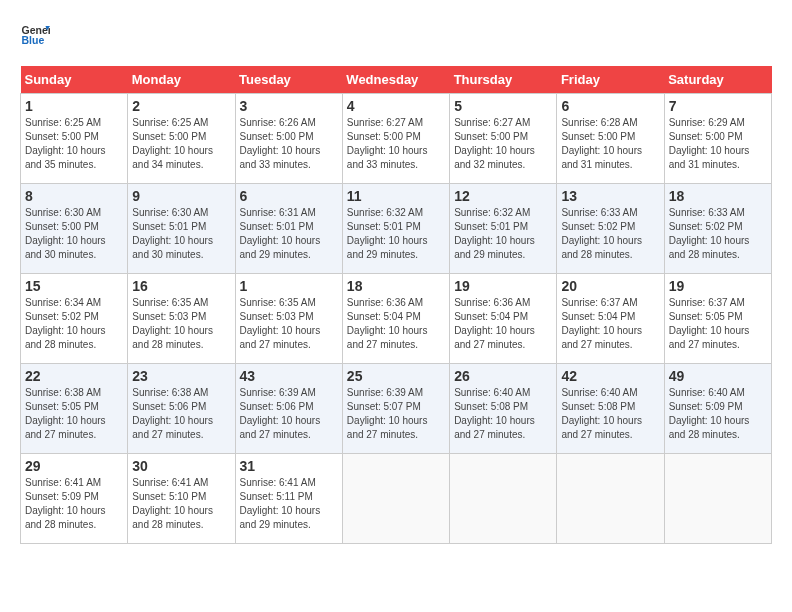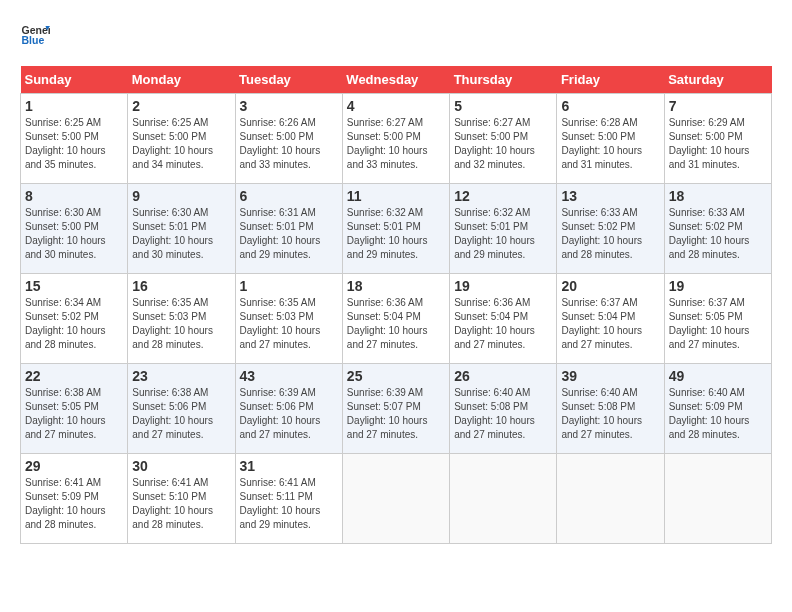--- a/index.html
+++ b/index.html
@@ -319,21 +319,21 @@
         </td>
         <td>
           <span class="day-number">26</span>
           <div class="day-info">
             Sunrise: 6:40 AM<br>
             Sunset: 5:08 PM<br>
             Daylight: 10 hours and 27 minutes.
           </div>
         </td>
         <td>
-          <span class="day-number">39</span>
+          <span class="day-number">42</span>
           <div class="day-info">
             Sunrise: 6:40 AM<br>
             Sunset: 5:08 PM<br>
             Daylight: 10 hours and 27 minutes.
           </div>
         </td>
         <td>
           <span class="day-number">49</span>
           <div class="day-info">
             Sunrise: 6:40 AM<br>

